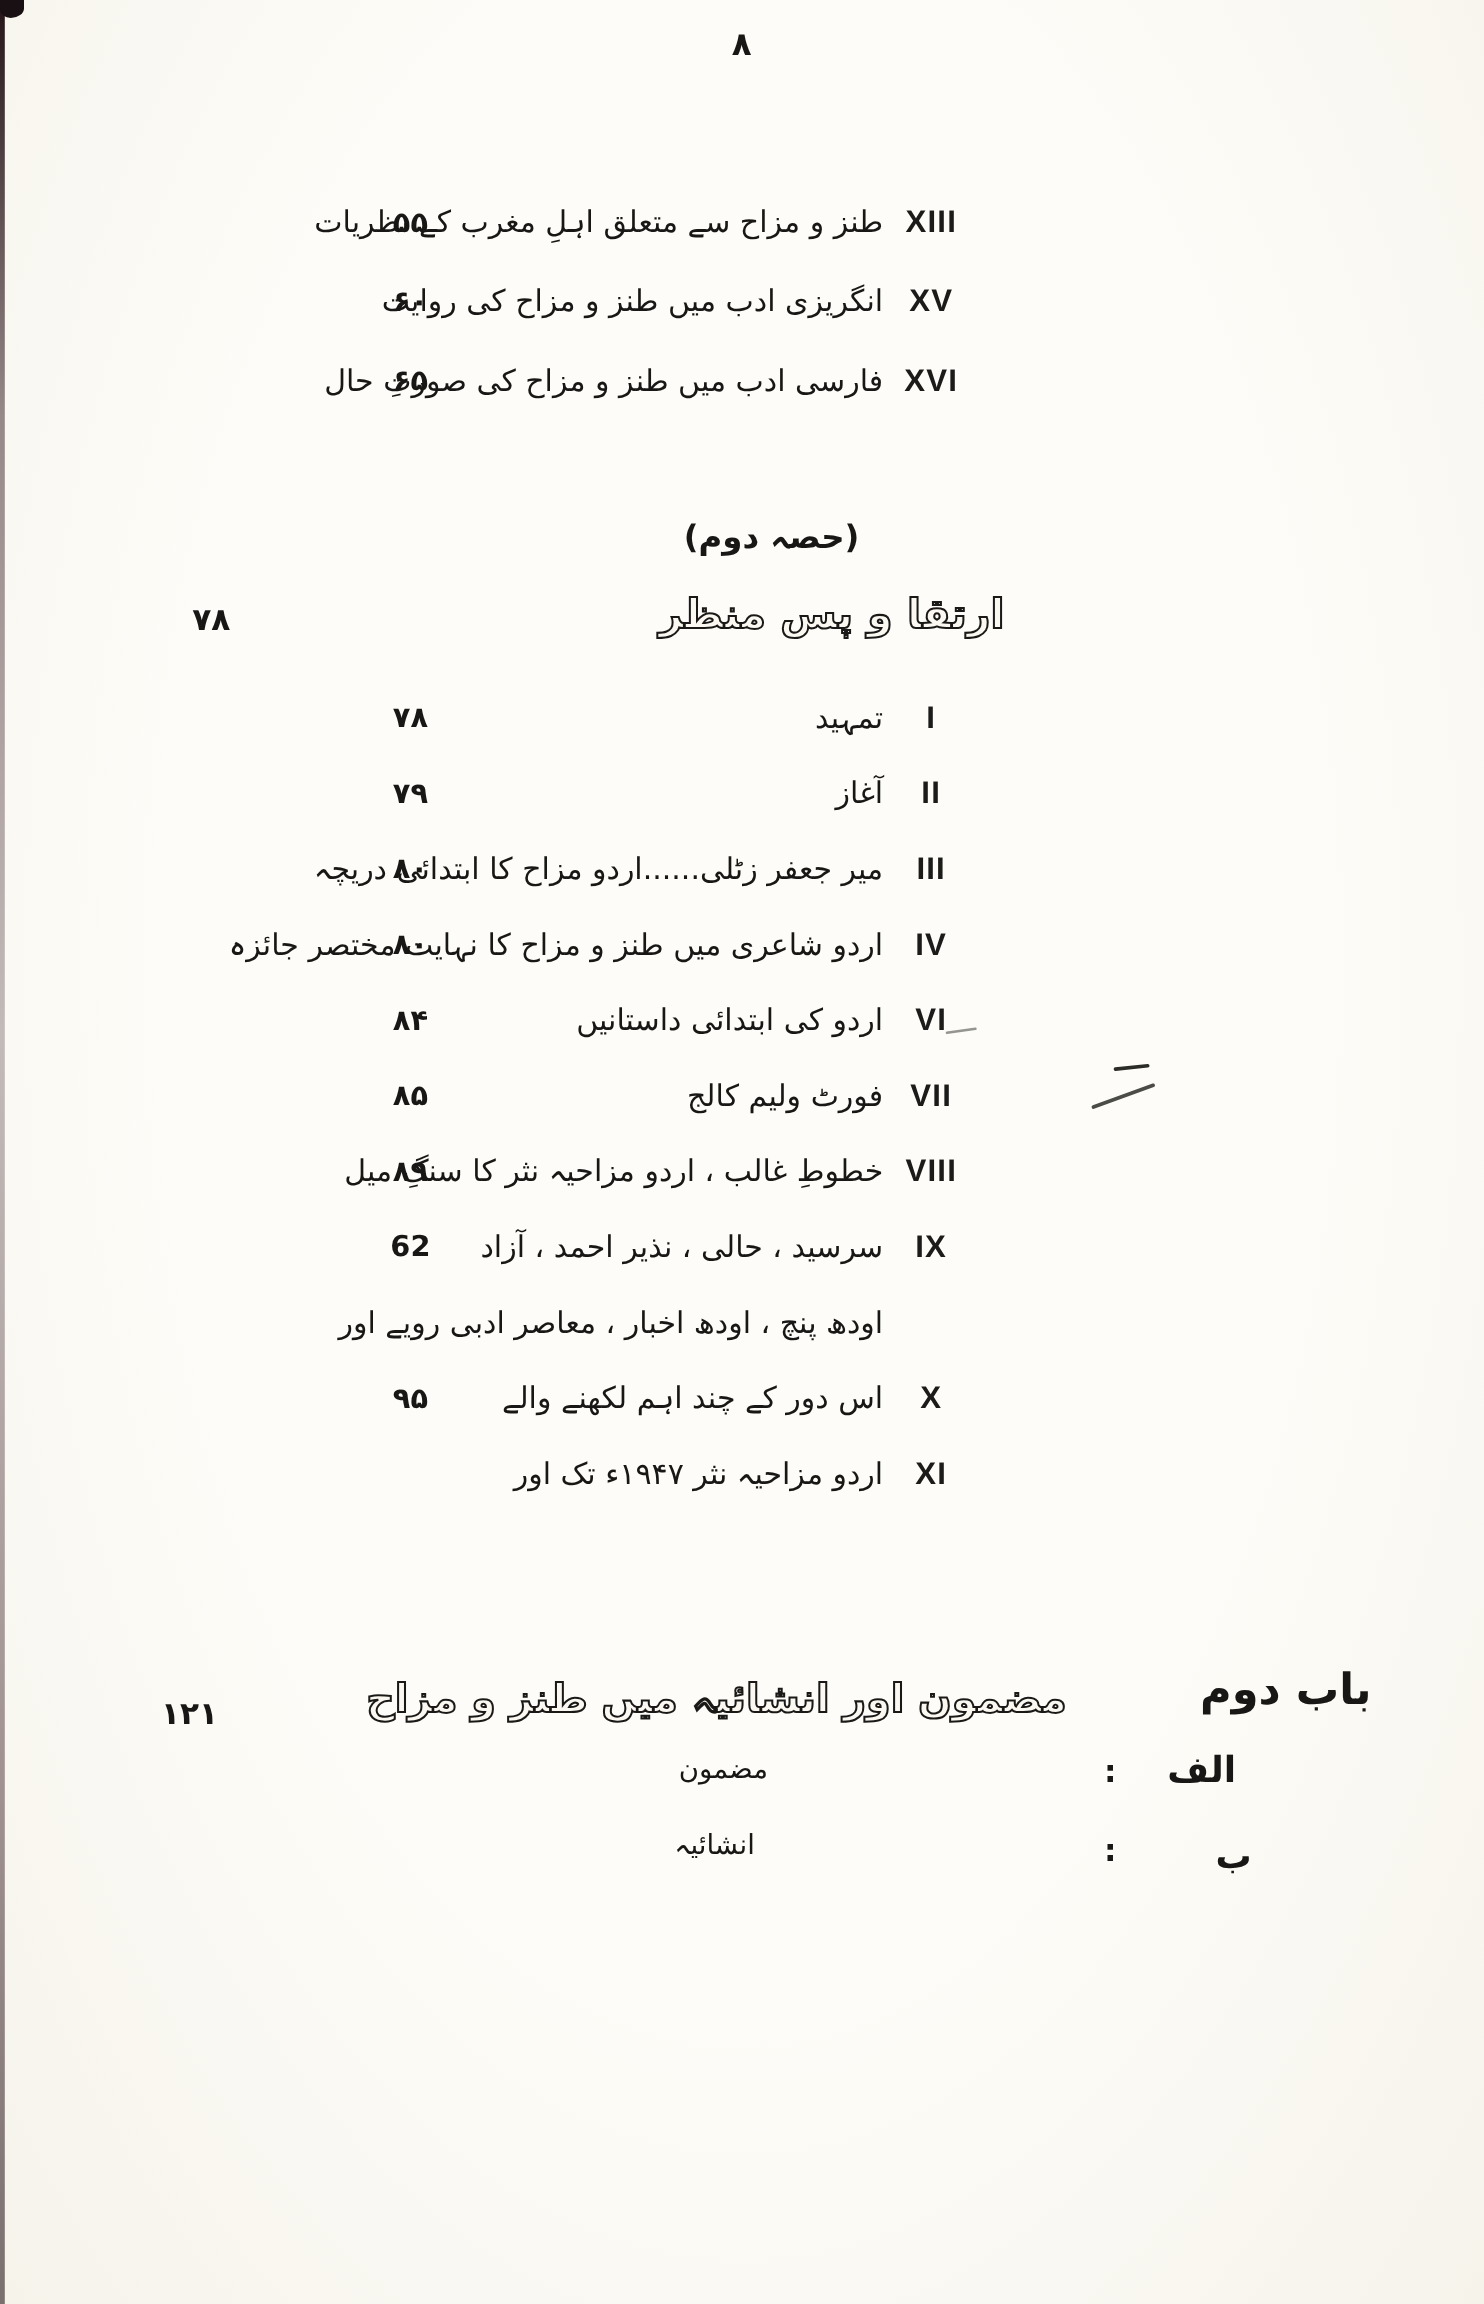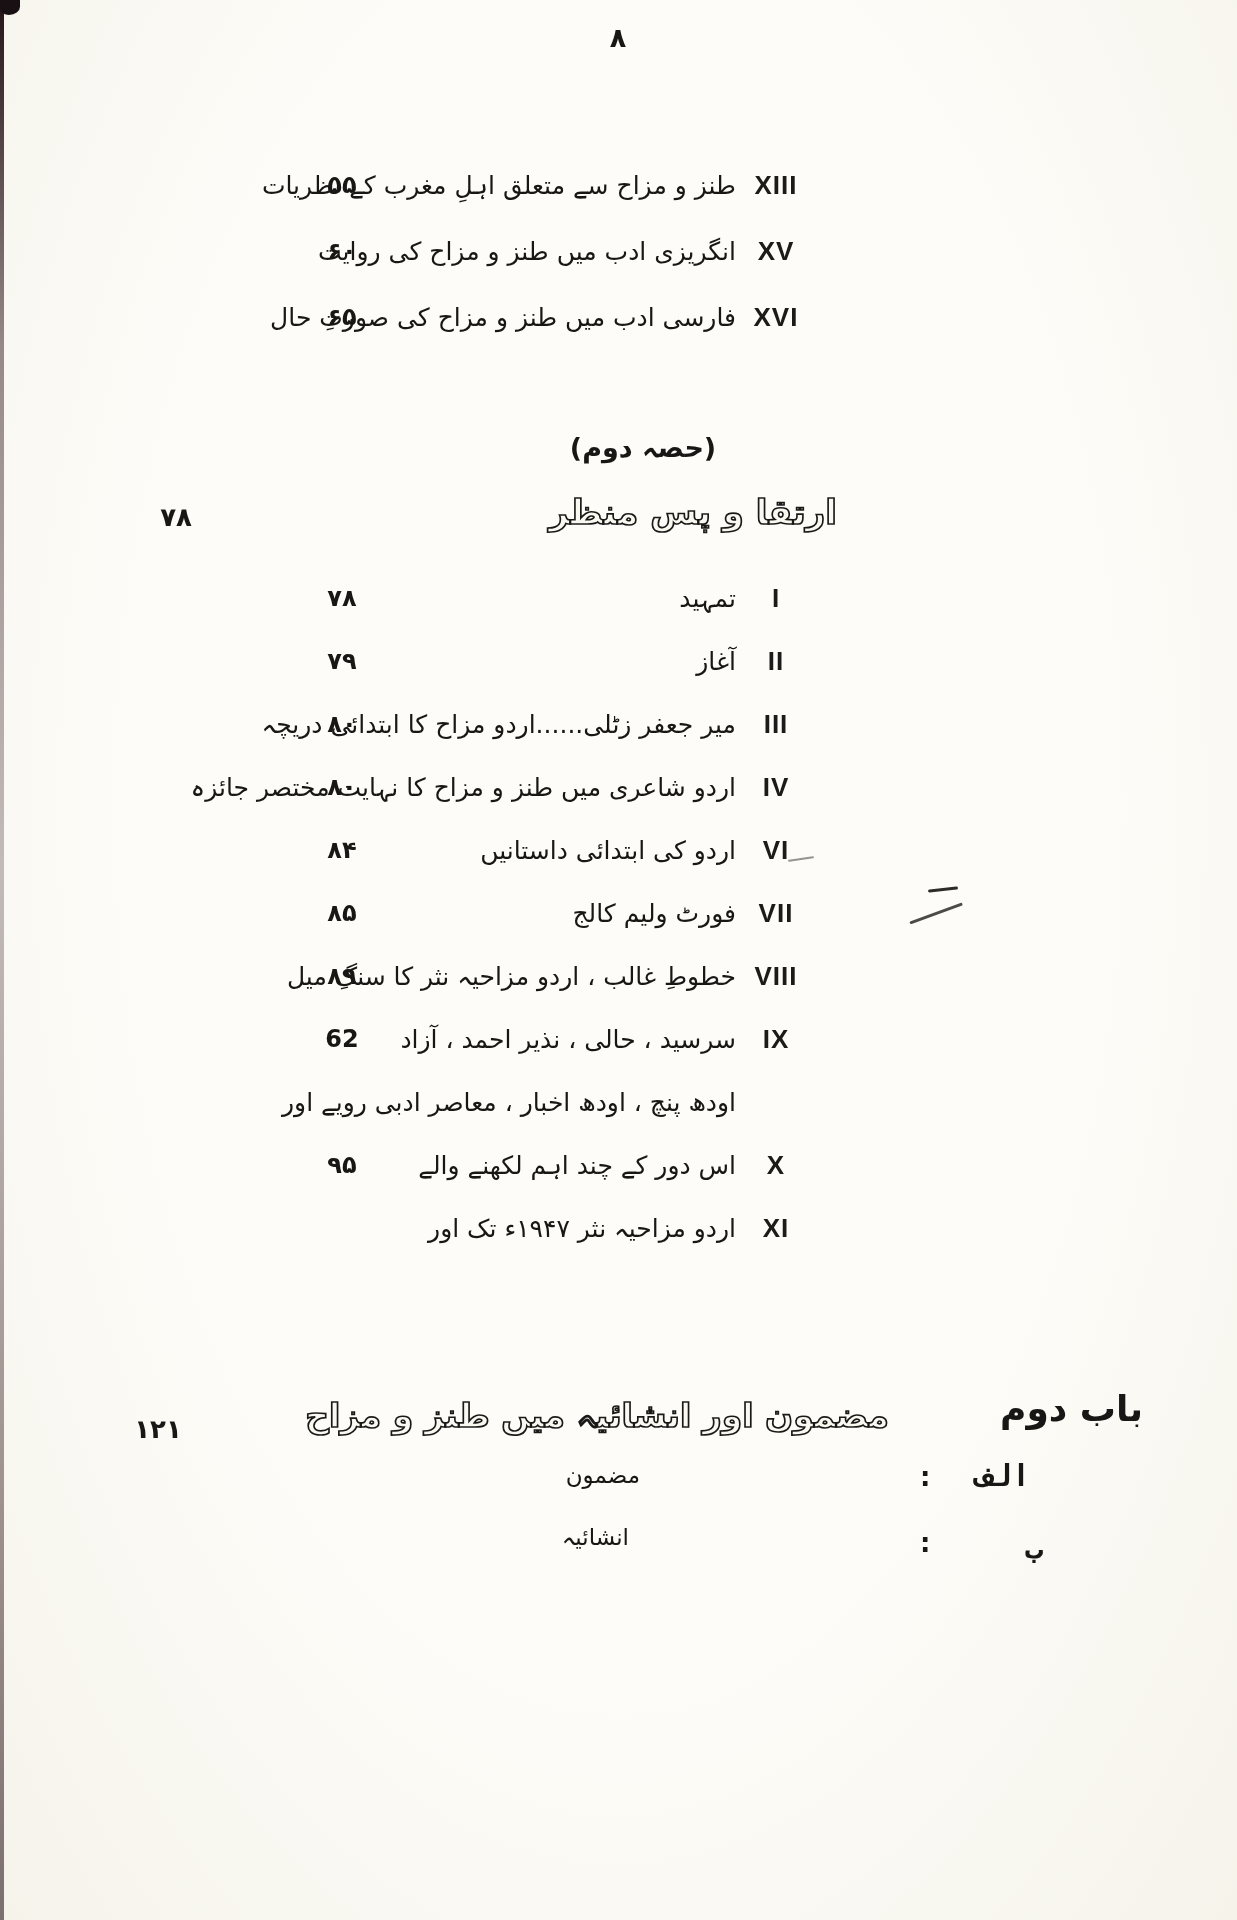--- a/index.html
+++ b/index.html
@@ -79,21 +79,21 @@
   }
   .ch2-title{
     position:absolute;top:1396px;right:348px;
     font-size:33px;letter-spacing:4px;direction:rtl;white-space:nowrap;
   }
   .ch2-page{
     position:absolute;top:1414px;left:128px;width:60px;text-align:center;
     font-size:26px;font-weight:bold;direction:rtl;
   }
   .sub-letter{
-    position:absolute;font-size:30px;font-weight:bold;direction:rtl;white-space:nowrap;font-family:Liberation Mono, monospace;
+    position:absolute;font-size:30px;font-weight:bold;direction:rtl;white-space:nowrap;
   }
   .sub-colon{
     position:absolute;font-size:26px;font-weight:bold;
   }
   .sub-title{
     position:absolute;font-size:23px;direction:rtl;white-space:nowrap;
   }
   .alif-letter{top:1458px;right:207px;}
   .alif-colon{top:1462px;left:920px;}
   .alif-title{top:1462px;right:597px;}

